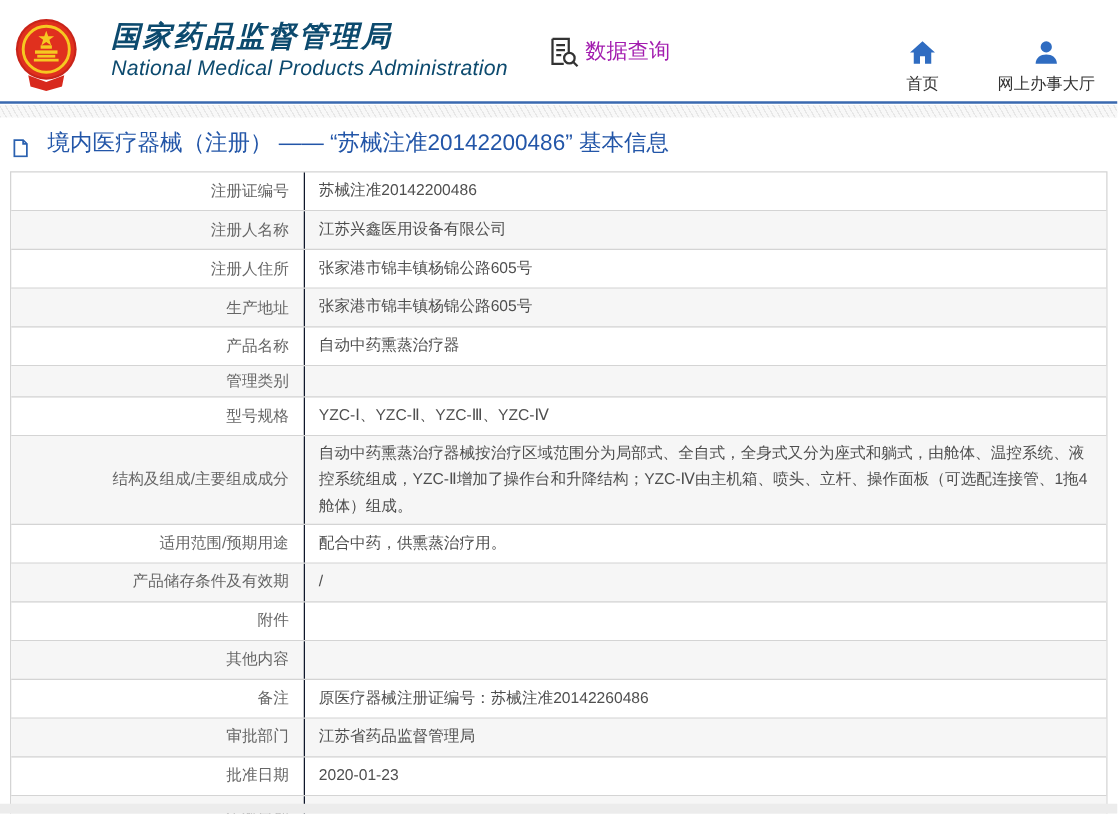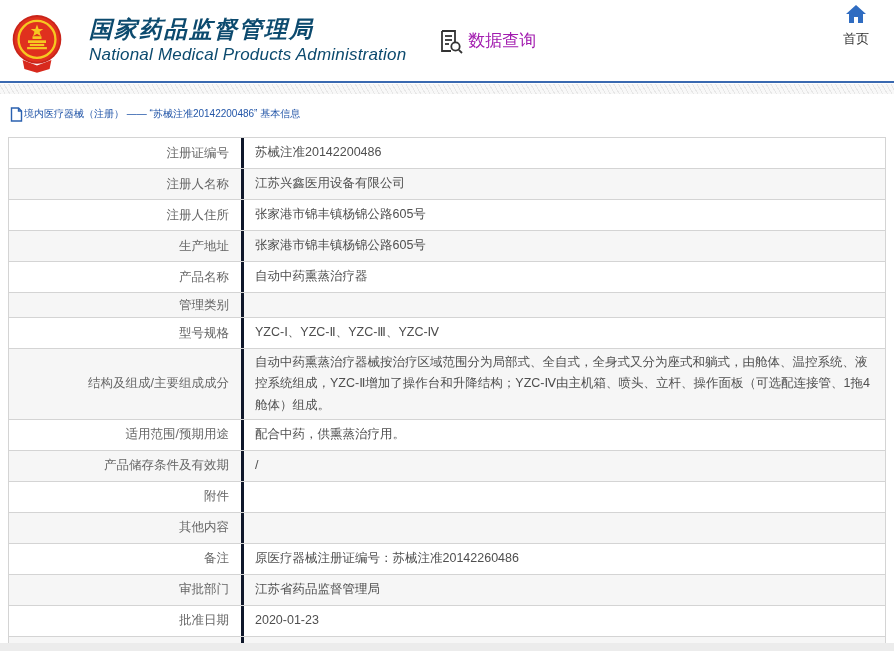--- a/index.html
+++ b/index.html
@@ -11,37 +11,37 @@
   
   .header{height:81px;background:#fff;border-bottom:2px solid #3a69b0;
     display:flex;align-items:center;position:relative;}
   .emblem{width:54px;height:60px;margin:4px 0 0 10px;flex:0 0 auto;}
   .titles{margin-left:25px;color:#0c4a6e;font-style:italic;}
   .title-cn{font-size:23px;font-weight:bold;letter-spacing:2px;line-height:26px;}
   .title-en{font-size:17px;margin-top:3px;letter-spacing:0.2px;}
   .dataquery{display:flex;align-items:center;margin-left:32px;color:#a21caf;
     font-size:17px;cursor:pointer;}
   .dataquery svg{margin-right:4px;}
-  .nav{position:absolute;right:18px;top:4px;display:flex;gap:40px;}
+  .nav{position:absolute;right:18px;top:32px;display:flex;gap:40px;}
   .nav-item{display:flex;flex-direction:column;align-items:center;font-size:13px;
     color:#333;cursor:pointer;min-width:40px;}
   .nav-item svg{margin-bottom:6px;}
   
   .hatch{height:10px;margin-top:1px;
     background:repeating-linear-gradient(60deg,#e7e7e7 0 1px,#f8f8f8 1px 4px);}
   
-  .breadcrumb{margin:13px 0 11px 10px;color:#2356a8;font-size:10px;
-    display:flex;align-items:flex-start;gap:1px;height:19px;}
+  .breadcrumb{margin:13px 0 11px 10px;color:#2356a8;font-size:18px;
+    display:flex;align-items:flex-end;gap:15px;height:19px;}
   
   .table{margin:0 8px;border:1px solid #d4d4d4;background:#fff;}
   .row{display:flex;border-bottom:1px solid #d4d4d4;font-size:12.5px;}
   .row:last-child{border-bottom:none;min-height:28px;}
   .row:nth-child(even){background:#f6f6f6;}
   .cell-label{width:235px;flex:0 0 235px;box-sizing:border-box;
-    border-right:3px solid #0f172a;color:#666;
+    border-right:1px solid #0f172a;color:#666;
     display:flex;justify-content:flex-end;align-items:center;
     padding:3px 12px 3px 6px;min-height:24px;text-align:center;gap:4px;}
   .cell-value{flex:1;color:#4f4f4f;display:flex;align-items:center;
     padding:3px 12px 3px 11px;min-height:24px;line-height:1.7;}
   
   .footer-strip{position:absolute;left:0;bottom:0;width:894px;height:8px;
     background:#ececec;}
 </style>
 </head>
 <body>
@@ -74,20 +74,27 @@
     </svg>
     <span>数据查询</span>
   </div>
   <div class="nav">
     <div class="nav-item">
       <svg width="22" height="20" viewBox="0 0 22 20">
         <path d="M11 1 L21 10 h-3 v9 h-5 v-6 h-4 v6 H4 v-9 H1 Z" fill="#2f6cc1"></path>
       </svg>
       <span>首页</span>
     </div>
+    <div class="nav-item">
+      <svg width="20" height="20" viewBox="0 0 20 20">
+        <circle cx="10" cy="5.5" r="4.5" fill="#2f6cc1"></circle>
+        <path d="M1.5 19 c0-5 4-7.5 8.5-7.5 s8.5 2.5 8.5 7.5 Z" fill="#2f6cc1"></path>
+      </svg>
+      <span>网上办事大厅</span>
+    </div>
   </div>
 </div>
 
 <div class="hatch"></div>
 
 <div class="breadcrumb">
   <svg width="13" height="15" viewBox="0 0 13 15" fill="none" stroke="#2b61b0" stroke-width="1.4">
     <path d="M1.5 1 h7 l3 3 v10 h-10 Z"></path>
     <path d="M8.5 1 v3 h3"></path>
   </svg>

